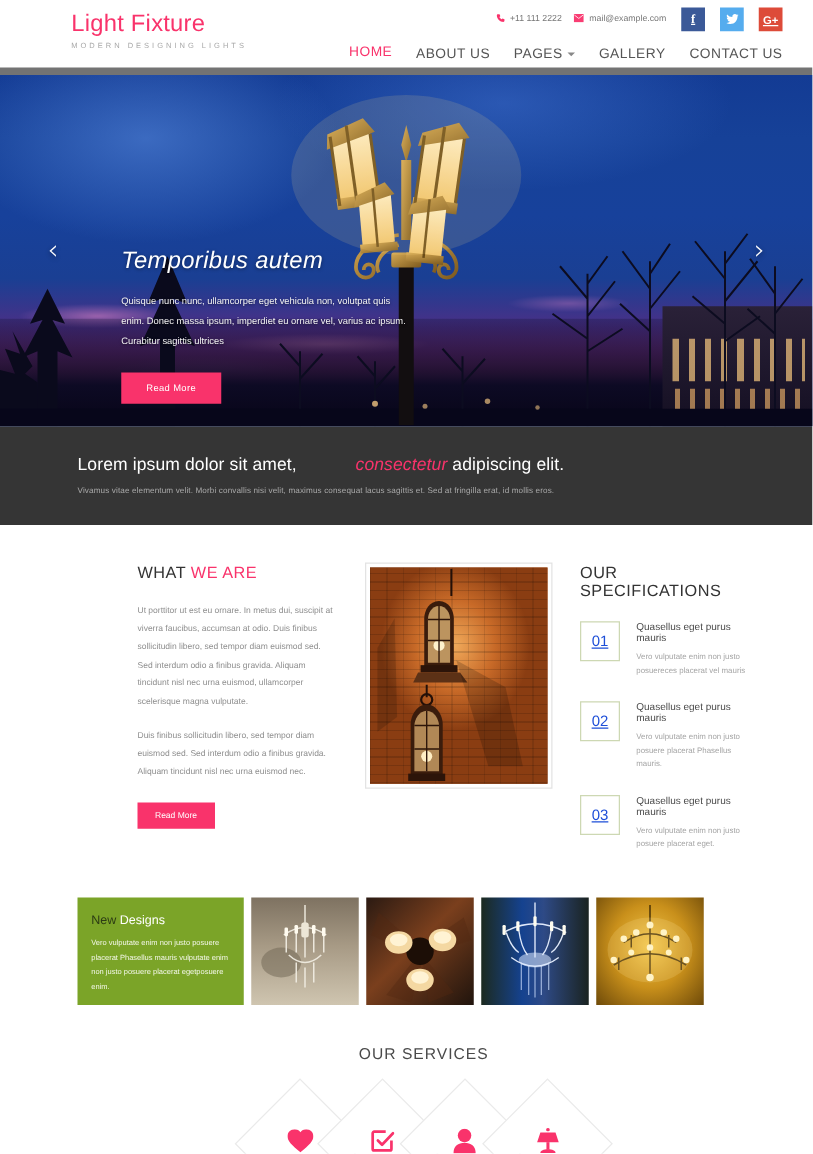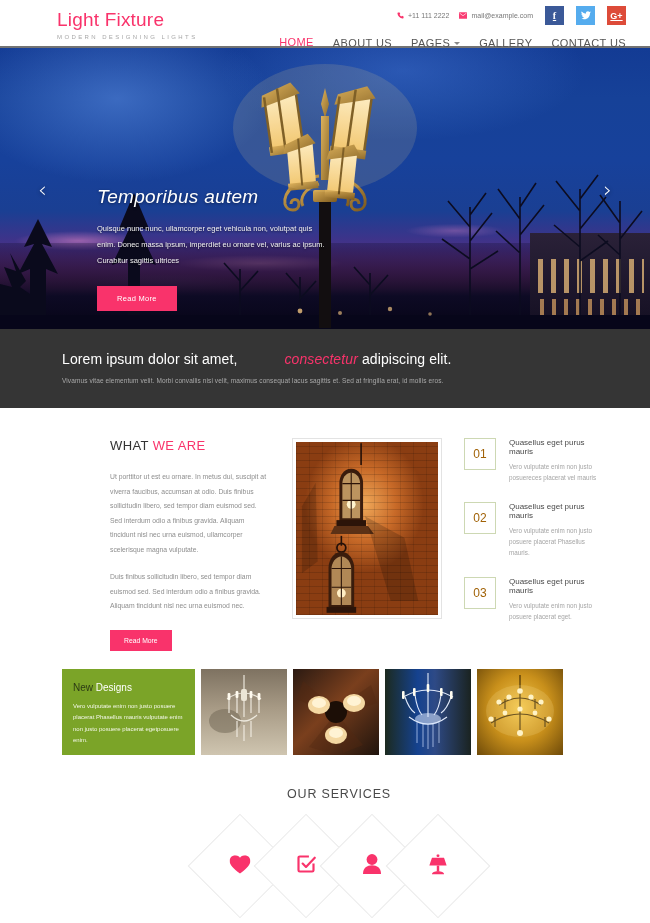--- a/index.html
+++ b/index.html
@@ -5,24 +5,24 @@
   * { box-sizing: border-box; margin: 0; padding: 0; }
   html, body {
     width: 650px; height: 923px;
     font-family: "Liberation Sans", sans-serif;
     background: #ffffff;
     overflow: hidden;
   }
 
   
   .header {
-    height: 48px;
+    height: 60px;
     background: #fff;
     position: relative;
-    border-bottom: 2px solid #737373;
+    border-bottom: 6px solid #737373;
   }
   .logo-wrap { position: absolute; left: 57px; top: 9px; }
   .logo-title {
     font-size: 19px; color: #f9336b; font-weight: 400;
     letter-spacing: 0.2px; line-height: 22px;
   }
   .logo-tag {
     font-size: 6px; color: #a8a8a8; letter-spacing: 2.4px;
     margin-top: 3px; text-transform: uppercase;
   }
@@ -165,21 +165,21 @@
     background:
       repeating-linear-gradient(0deg, rgba(0,0,0,.14) 0px, rgba(0,0,0,.14) 1px, transparent 1px, transparent 7px),
       repeating-linear-gradient(90deg, rgba(0,0,0,.10) 0px, rgba(0,0,0,.10) 1px, transparent 1px, transparent 13px);
   }
 
   .col-right { flex: 1; }
   .spec-item { display: flex; gap: 13px; margin-bottom: 19px; }
   .spec-num {
     width: 32px; height: 32px; flex: none; border: 1px solid #cdd8b3;
     display: flex; align-items: center; justify-content: center;
-    font-size: 12px; color: #a16207;
+    font-size: 12px; color: #1d4ed8; text-decoration: underline;
   }
   .spec-h { font-size: 8px; color: #4a4a4a; margin-bottom: 5px; font-weight: 400; }
   .spec-p { font-size: 6.3px; color: #a5a5a5; line-height: 11px; }
 
   
   .strip { display: flex; gap: 6px; padding: 18px 42px 0 62px; }
   .strip-card { width: 86px; height: 86px; position: relative; overflow: hidden; }
   .green-card {
     background: #7ba428; color: #fff; padding: 13px 11px;
     width: 133px; height: 86px;
@@ -401,20 +401,21 @@
             <rect x="1" y="56" width="30" height="6" fill="#2c1409"></rect>
           </g>
           <path d="M70 74 L110 96 L124 160 L96 160 Z" fill="#000" opacity=".18"></path>
           <path d="M20 40 L6 64 L6 132 L22 120 Z" fill="#000" opacity=".16"></path>
         </svg>
       </div>
     </div>
   </div>
 
   <div class="col-right">
+    <div class="sec-title">OUR SPECIFICATIONS</div>
 
     <div class="spec-item">
       <div class="spec-num">01</div>
       <div>
         <div class="spec-h">Quasellus eget purus mauris</div>
         <div class="spec-p">Vero vulputate enim non justo posuereces placerat vel mauris</div>
       </div>
     </div>
 
     <div class="spec-item">

